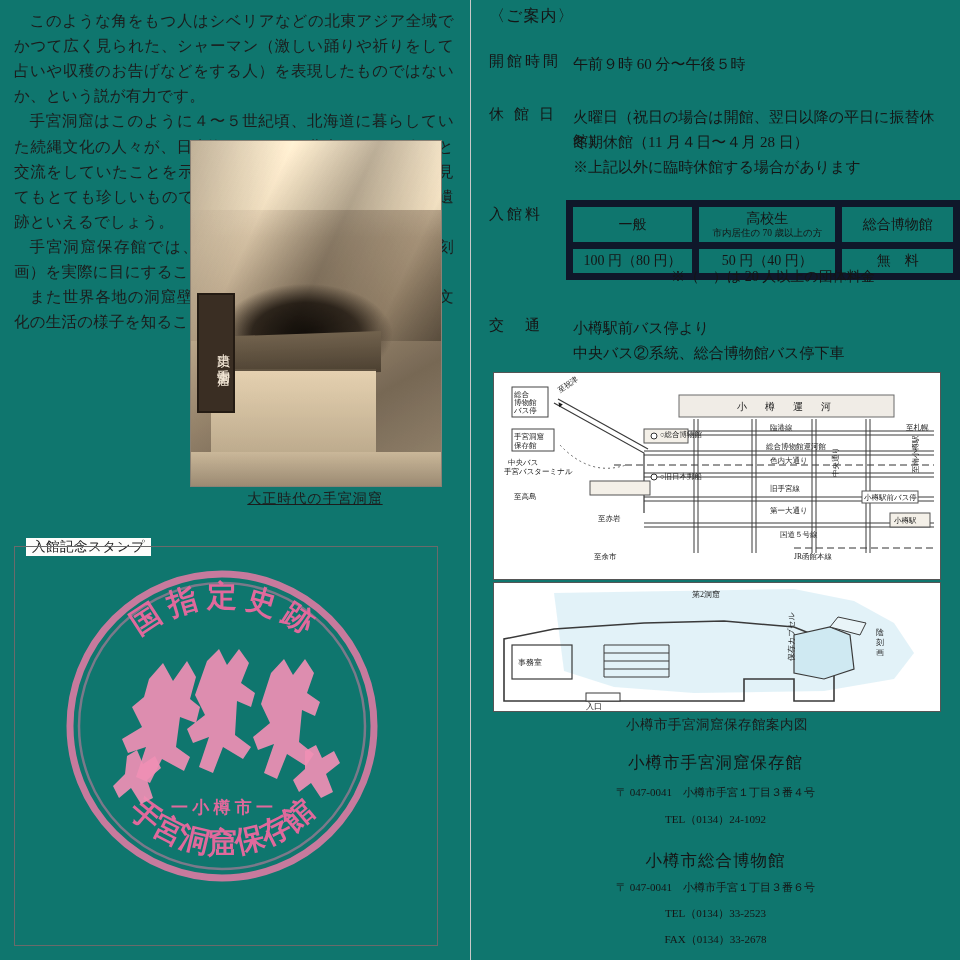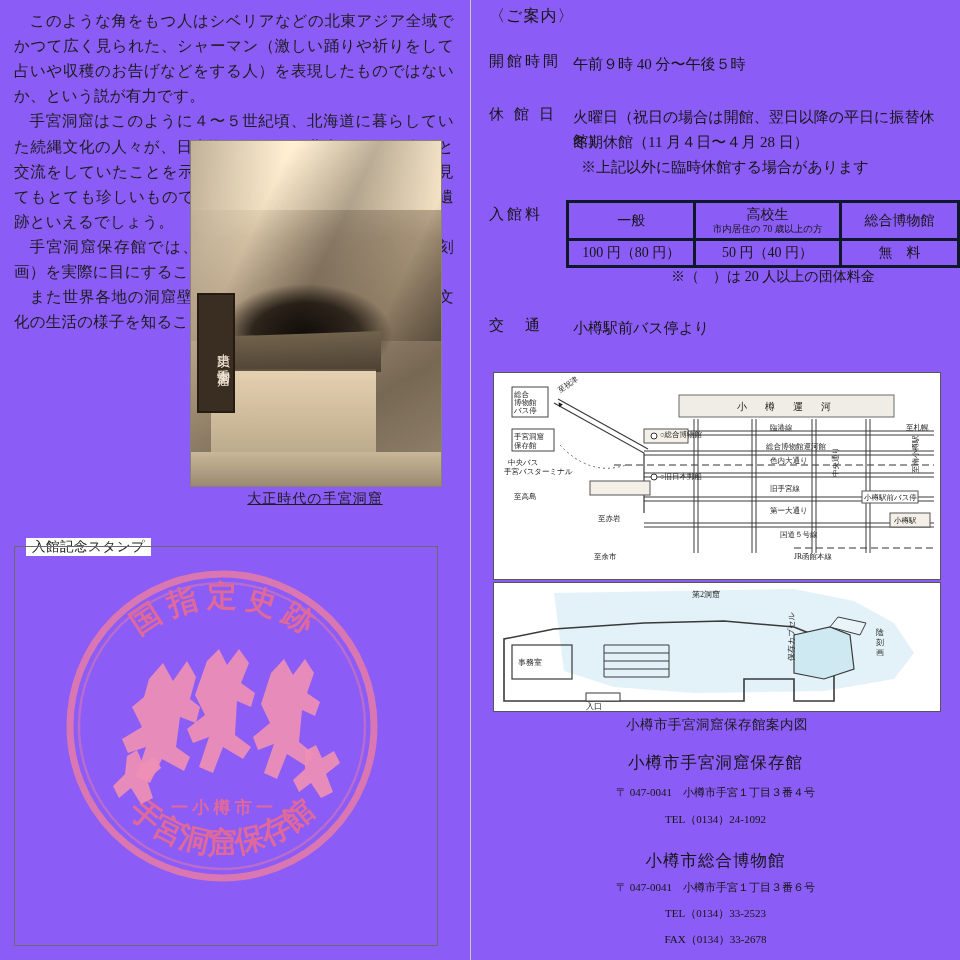--- a/index.html
+++ b/index.html
@@ -12,21 +12,21 @@
     height: 960px;
     overflow: hidden;
     font-family: "Liberation Serif", "DejaVu Serif", serif;
     color: #1a1a1a;
     position: relative;
   }
   .page {
     position: relative;
     width: 960px;
     height: 960px;
-    background: #8b5cf6;
+    background: #0f766e;
   }
   .divider-vert {
     position: absolute;
     left: 470px;
     top: 0;
     width: 1px;
     height: 960px;
     background: #c9c9c9;
   }
 
@@ -214,21 +214,21 @@
 
   
   .fee-table {
     position: absolute;
     left: 95px;
     top: 200px;
     border-collapse: collapse;
     font-size: 14px;
   }
   .fee-table td, .fee-table th {
-    border: 3px solid #0f172a;
+    border: 7px solid #0f172a;
     text-align: center;
     padding: 3px 6px;
     font-weight: normal;
     color: #151515;
   }
   .fee-table .sub {
     display: block;
     font-size: 9.5px;
     line-height: 1.2;
   }
@@ -347,26 +347,26 @@
         </svg>
       </div>
     </div>
   </div>
 
   <div class="right-col">
 
     <div class="guide-title">〈ご案内〉</div>
 
     <div class="info-label" style="left:18px; top:52px;">開館時間</div>
-    <div class="info-value" style="left:102px; top:52px;">午前９時 40 分〜午後５時</div>
+    <div class="info-value" style="left:102px; top:52px;">午前９時 60 分〜午後５時</div>
 
     <div class="info-label" style="left:18px; top:105px; letter-spacing:10px;">休館日</div>
     <div class="info-value" style="left:102px; top:105px;">火曜日（祝日の場合は開館、翌日以降の平日に振替休館）</div>
     <div class="info-value" style="left:102px; top:130px;">冬期休館（11 月４日〜４月 28 日）</div>
-    <div class="info-value" style="left:110px; top:155px;">※上記以外に臨時休館する場合があります</div>
+    <div class="info-value" style="left:102px; top:155px;">※上記以外に臨時休館する場合があります</div>
 
     <div class="info-label" style="left:18px; top:205px;">入館料</div>
 
     <table class="fee-table">
       <tbody>
           <tr>
         <th style="width:120px">
           <span>一般</span>
         </th>
         <th style="width:140px">
@@ -381,20 +381,21 @@
         <td>100 円（80 円）</td>
         <td>50 円（40 円）</td>
         <td>無　料</td>
       </tr>
     </tbody>
       </table>
     <div class="fee-note">※（　）は 20 人以上の団体料金</div>
 
     <div class="info-label" style="left:18px; top:316px;">交　通</div>
     <div class="info-value" style="left:102px; top:316px;">小樽駅前バス停より</div>
+    <div class="info-value" style="left:102px; top:341px;">中央バス②系統、総合博物館バス停下車</div>
 
     <div class="map-box">
       <svg width="446" height="206" viewBox="0 0 446 206">
         <rect x="0" y="0" width="446" height="206" fill="#ffffff"></rect>
 
         <rect x="185" y="22" width="215" height="22" fill="#f0ece6" stroke="#6a6a6a" stroke-width="1"></rect>
         <text x="292" y="37" font-size="10" text-anchor="middle" font-family="Liberation Serif, serif" fill="#222" letter-spacing="4">小　樽　運　河</text>
 
         <g stroke="#3a3a3a" stroke-width="1" fill="none">
           <line x1="150" y1="58" x2="440" y2="58"></line>

